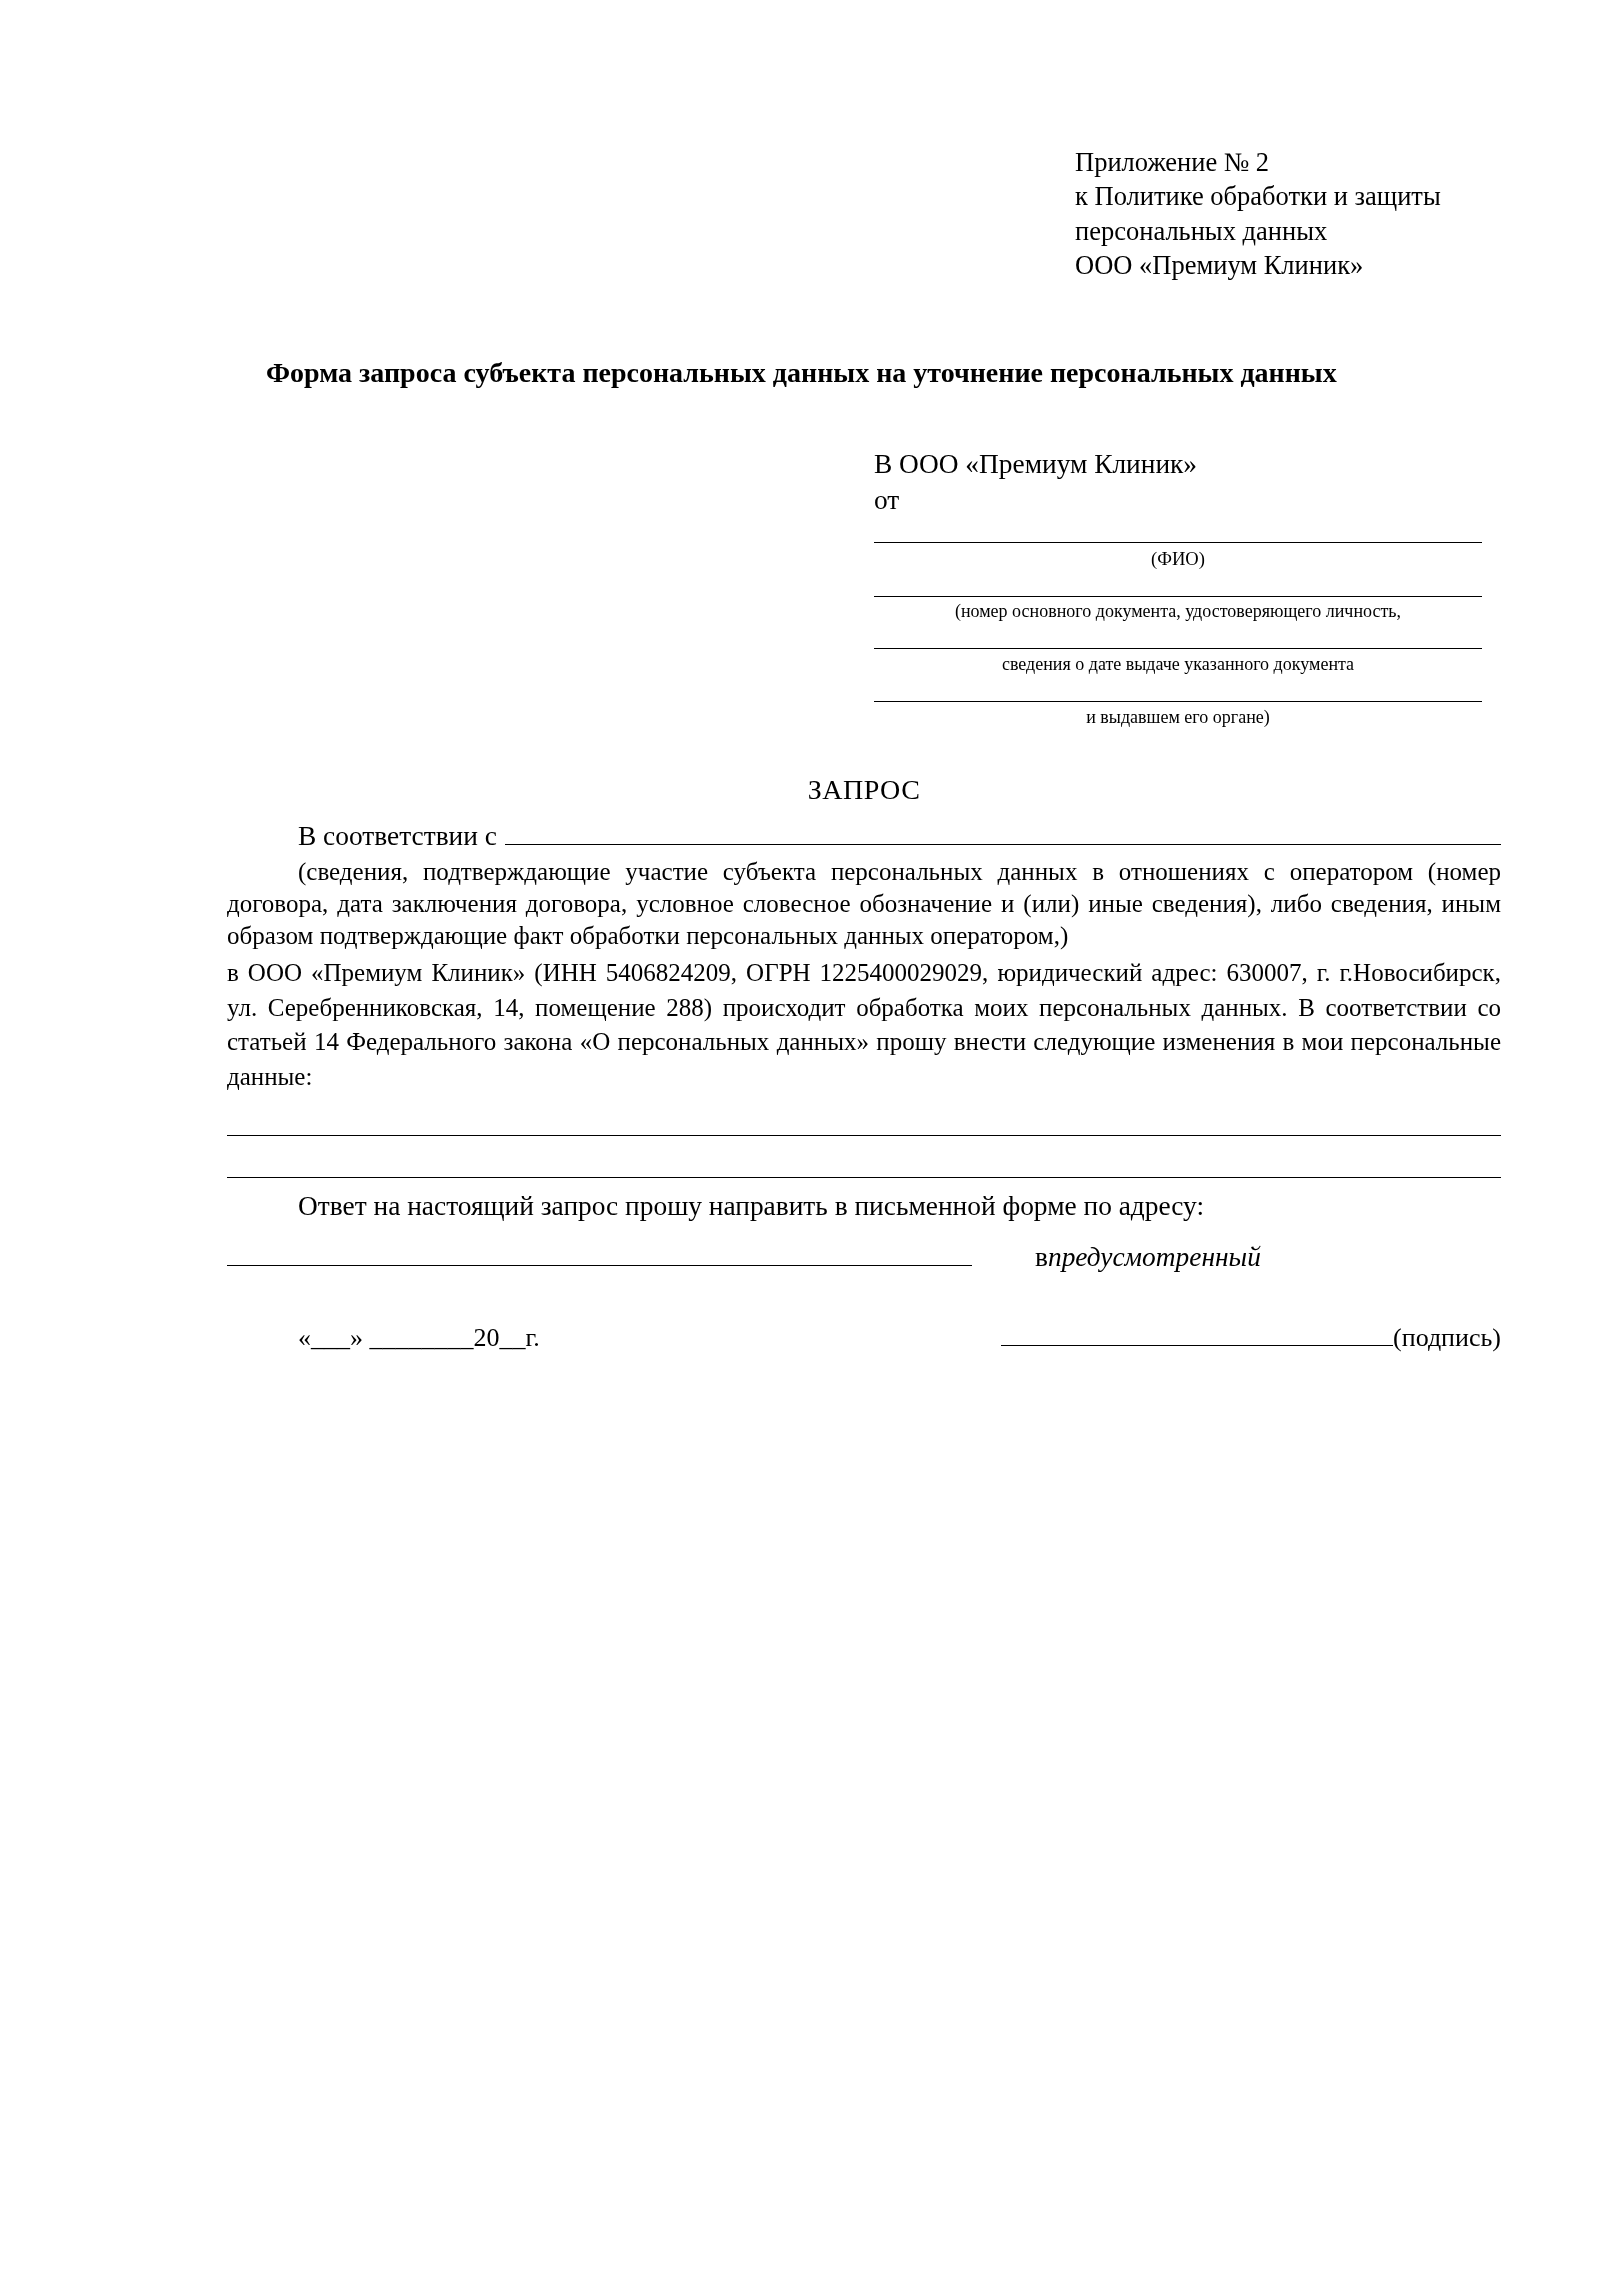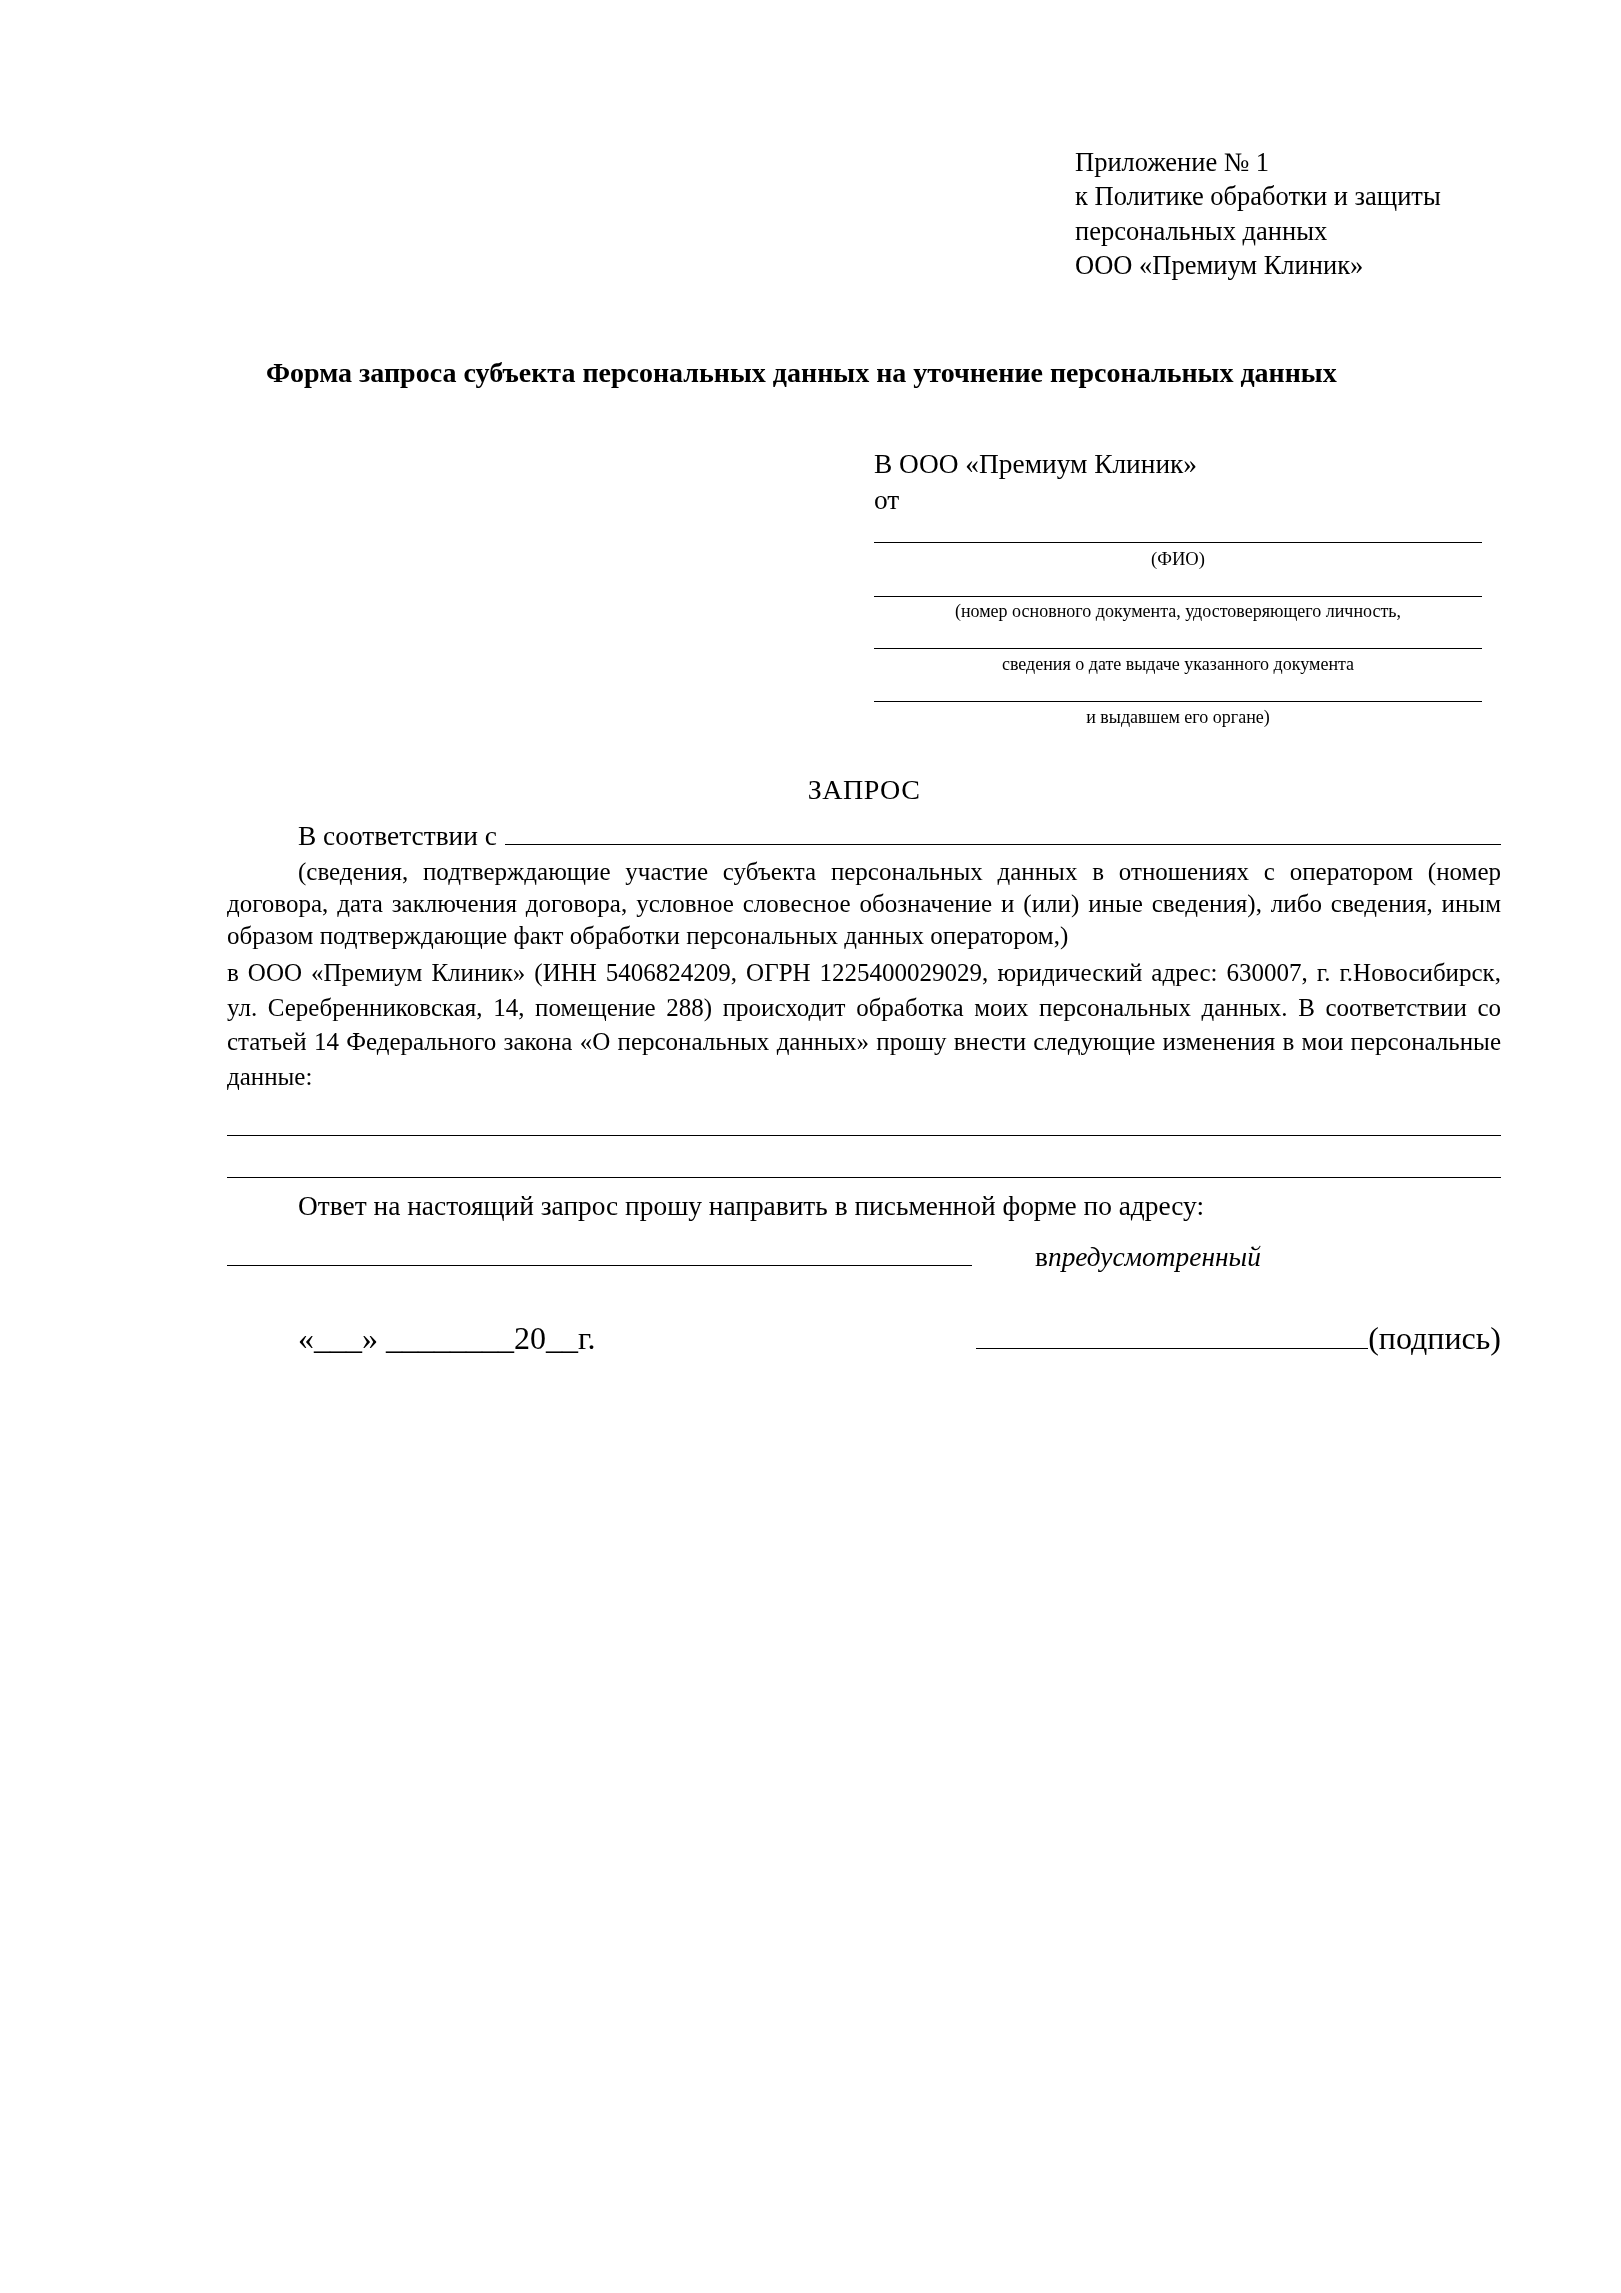--- a/index.html
+++ b/index.html
@@ -145,21 +145,21 @@
     margin-left: 63px;
   }
   .answer-row .word-tail {
     white-space: nowrap;
     font-style: italic;
   }
   .sign-row {
     margin-top: 47px;
     display: flex;
     align-items: baseline;
-    font-size: 32px;
+    font-size: 26px;
   }
   .sign-row .date-part {
     padding-left: 71px;
     white-space: nowrap;
   }
   .sign-row .spacer {
     flex: 1;
   }
   .sign-row .sign-fill {
     width: 392px;
@@ -173,21 +173,21 @@
     letter-spacing: 0px;
   }
 </style>
 </head>
 <body>
 
 <div class="page">
   <div class="content">
 
     <div class="header-block">
-      <div>Приложение № 1</div>
+      <div>Приложение № 2</div>
       <div>к Политике обработки и защиты</div>
       <div>персональных данных</div>
       <div>ООО «Премиум Клиник»</div>
     </div>
 
     <div class="doc-title">Форма запроса субъекта персональных данных на уточнение персональных данных</div>
 
     <div class="addressee">
       <div class="to-line">В ООО «Премиум Клиник»</div>
       <div class="from-line">от</div>

